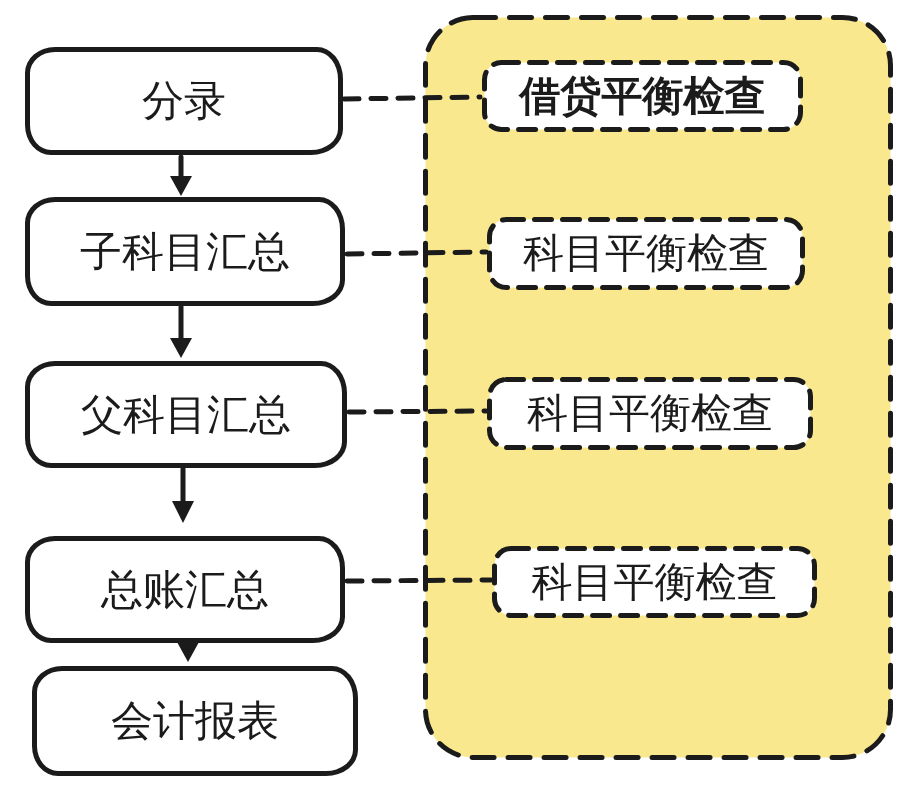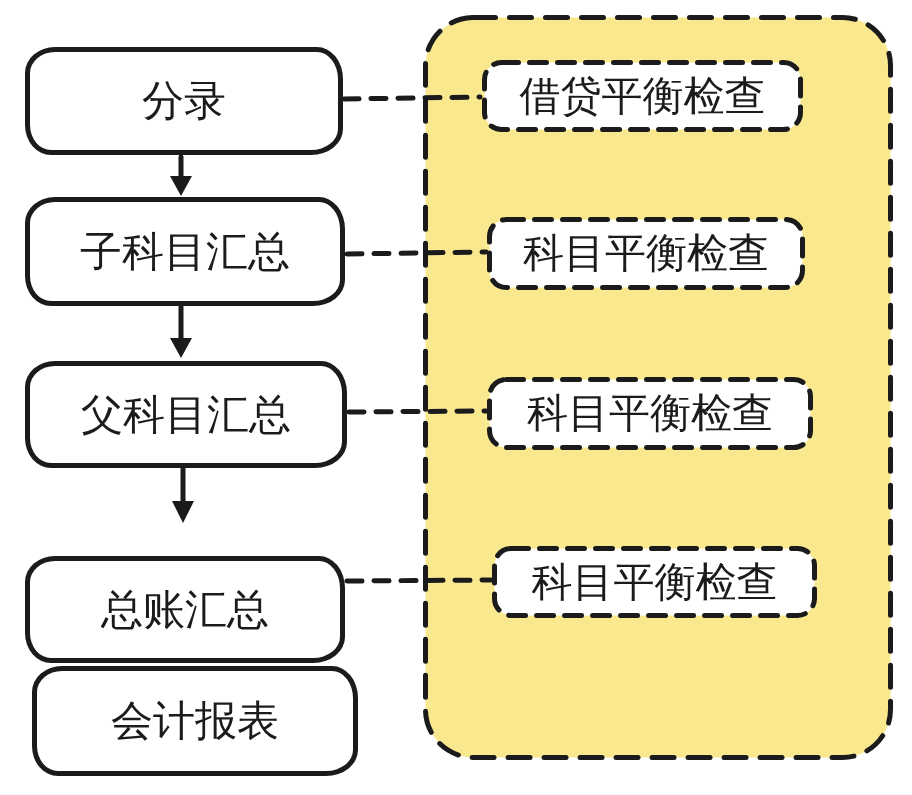--- a/index.html
+++ b/index.html
@@ -32,33 +32,33 @@
     display: flex;
     align-items: center;
     justify-content: center;
     font-size: 42px;
     line-height: 1;
     z-index: 3;
   }
   .fn1 { left: 25px;  top: 47px;  width: 318px; height: 108px; }
   .fn2 { left: 25px;  top: 197px; width: 320px; height: 109px; }
   .fn3 { left: 25px;  top: 361px; width: 322px; height: 107px; justify-content: center; }
-  .fn4 { left: 25px;  top: 556px; width: 320px; height: 107px; }
+  .fn4 { left: 25px;  top: 536px; width: 320px; height: 107px; }
   .fn5 { left: 32px;  top: 666px; width: 326px; height: 110px; }
   .check-label {
     position: absolute;
     display: flex;
     align-items: center;
     justify-content: center;
     font-size: 41px;
     line-height: 1;
     z-index: 3;
     background: transparent;
   }
-  .cl1 { left: 482px; top: 60px;  width: 321px; height: 72px; }
+  .cl1 { left: 482px; top: 60px;  width: 321px; height: 72px; font-weight: bold; }
   .cl2 { left: 487px; top: 217px; width: 318px; height: 73px; }
   .cl3 { left: 487px; top: 377px; width: 326px; height: 73px; }
   .cl4 { left: 492px; top: 546px; width: 325px; height: 72px; }
   .panel-label {
     position: absolute;
     left: 498px;
     top: 701px;
     width: 392px;
     height: 50px;
     display: flex;

